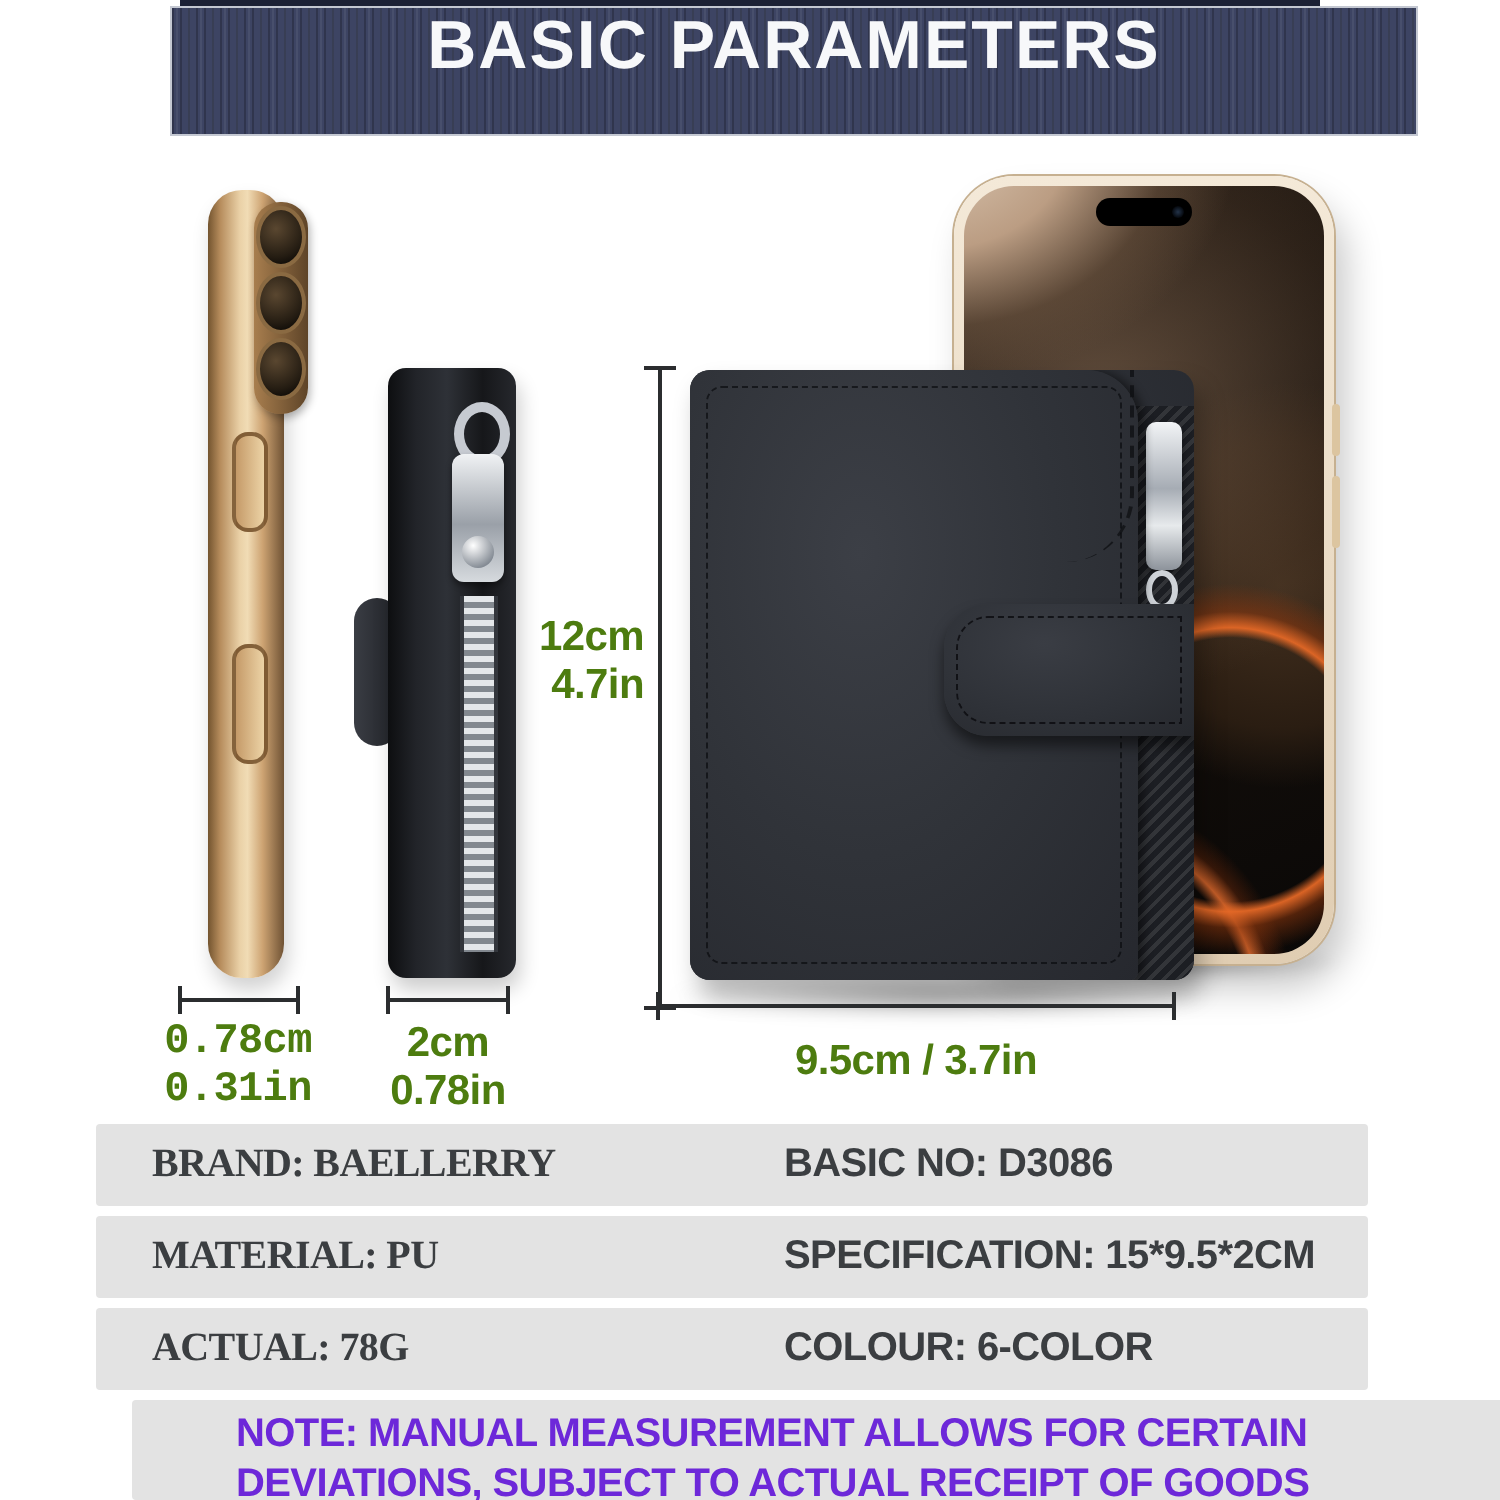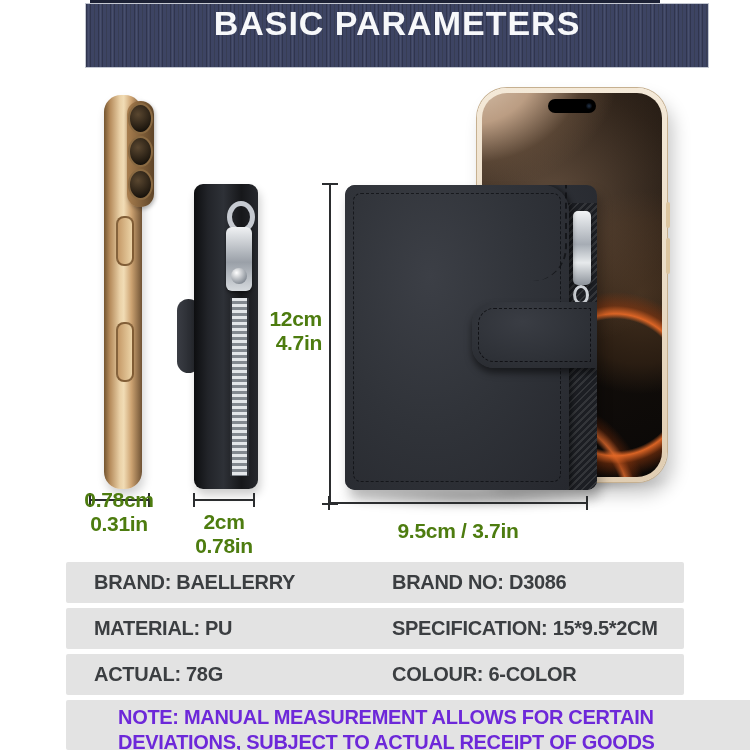--- a/index.html
+++ b/index.html
@@ -110,21 +110,21 @@
       border-top-left-radius:22px;border-bottom-left-radius:22px;
       background:radial-gradient(ellipse at 40% 30%, #3a3d44 0%, #2e3137 60%, #26282d 100%);
       box-shadow:0 5px 7px rgba(0,0,0,0.5);}
   .wf-strap-stitch{position:absolute;inset:6px;border:1px dashed rgba(10,11,14,0.8);
       border-top-left-radius:16px;border-bottom-left-radius:16px;}
 
   
   .cell{position:absolute;height:41px;background:#e3e3e3;display:flex;align-items:center;
         padding-left:28px;box-sizing:border-box;color:#3b3e41;font-size:20px;font-weight:700;
         letter-spacing:-0.3px;border-radius:2px;}
-  .cell.left{left:66px;width:328px;}
+  .cell.left{left:48px;width:328px;font-family:Liberation Serif, serif;}
   .cell.right{left:364px;width:320px;}
   .row1{top:562px;} .row2{top:608px;} .row3{top:654px;}
   .note-box{position:absolute;left:66px;top:700px;width:740px;height:50px;background:#e3e3e3;
         box-sizing:border-box;padding:5px 0 0 52px;color:#6d28d9;font-size:20px;font-weight:700;
         line-height:25px;letter-spacing:-0.3px;border-radius:2px;}
 </style>
 </head>
 <body>
 
 <div class="canvas">
@@ -174,21 +174,21 @@
     </div>
     <div class="wf-strap">
       <div class="wf-strap-stitch"></div>
     </div>
   </div>
 
   <div class="dim-h" style="left:89px;top:499px;width:61px;">
     <span class="tick l"></span>
     <span class="tick r"></span>
   </div>
-  <div class="dim-label" style="left:73px;top:488px;width:92px;">
+  <div class="dim-label" style="left:73px;top:510px;width:92px;font-family:Liberation Mono, monospace;">
     <div>0.78cm</div>
     <div>0.31in</div>
   </div>
 
   <div class="dim-h" style="left:193px;top:499px;width:62px;">
     <span class="tick l"></span>
     <span class="tick r"></span>
   </div>
   <div class="dim-label" style="left:178px;top:510px;width:92px;">
     <div>2cm</div>
@@ -206,21 +206,21 @@
 
   <div class="dim-h" style="left:328px;top:502px;width:260px;">
     <span class="tick l"></span>
     <span class="tick r"></span>
   </div>
   <div class="dim-label" style="left:338px;top:519px;width:240px;">
     <div>9.5cm / 3.7in</div>
   </div>
 
   <div class="cell left row1">BRAND: BAELLERRY</div>
-  <div class="cell right row1">BRAND NO: D3086</div>
+  <div class="cell right row1">BASIC NO: D3086</div>
   <div class="cell left row2">MATERIAL: PU</div>
   <div class="cell right row2">SPECIFICATION: 15*9.5*2CM</div>
   <div class="cell left row3">ACTUAL: 78G</div>
   <div class="cell right row3">COLOUR: 6-COLOR</div>
 
   <div class="note-box">
     <div>NOTE: MANUAL MEASUREMENT ALLOWS FOR CERTAIN</div>
     <div>DEVIATIONS, SUBJECT TO ACTUAL RECEIPT OF GOODS</div>
   </div>
 

